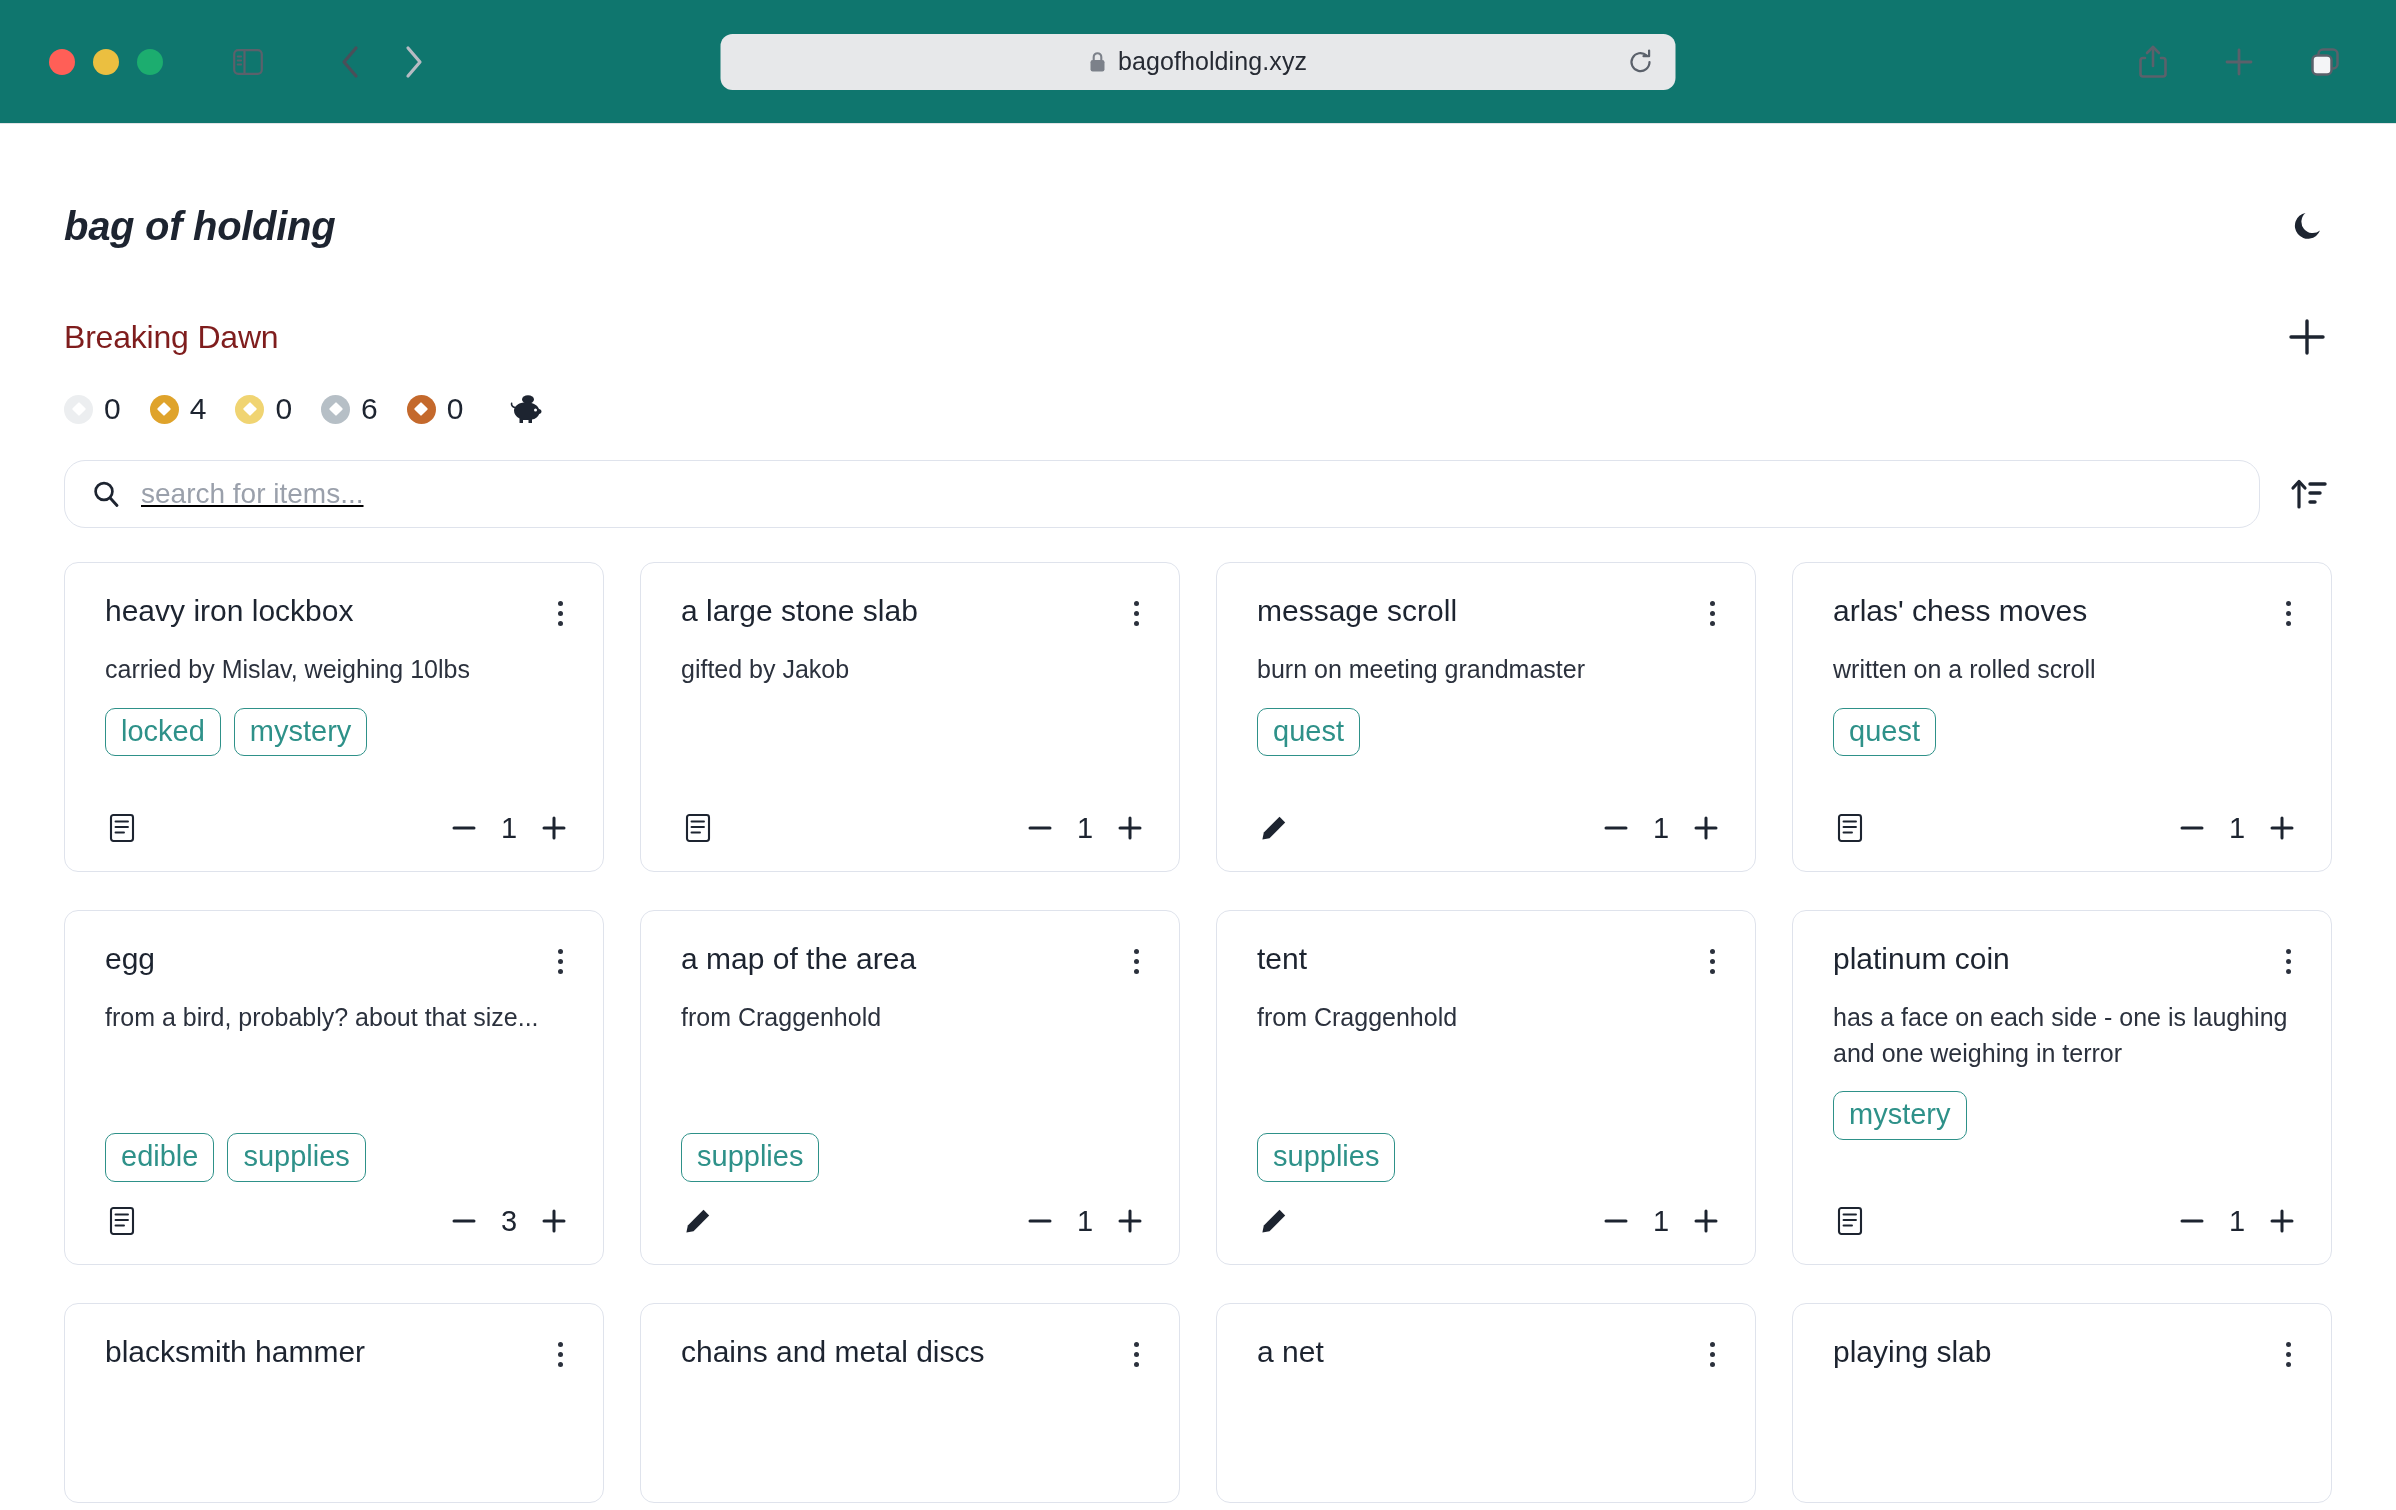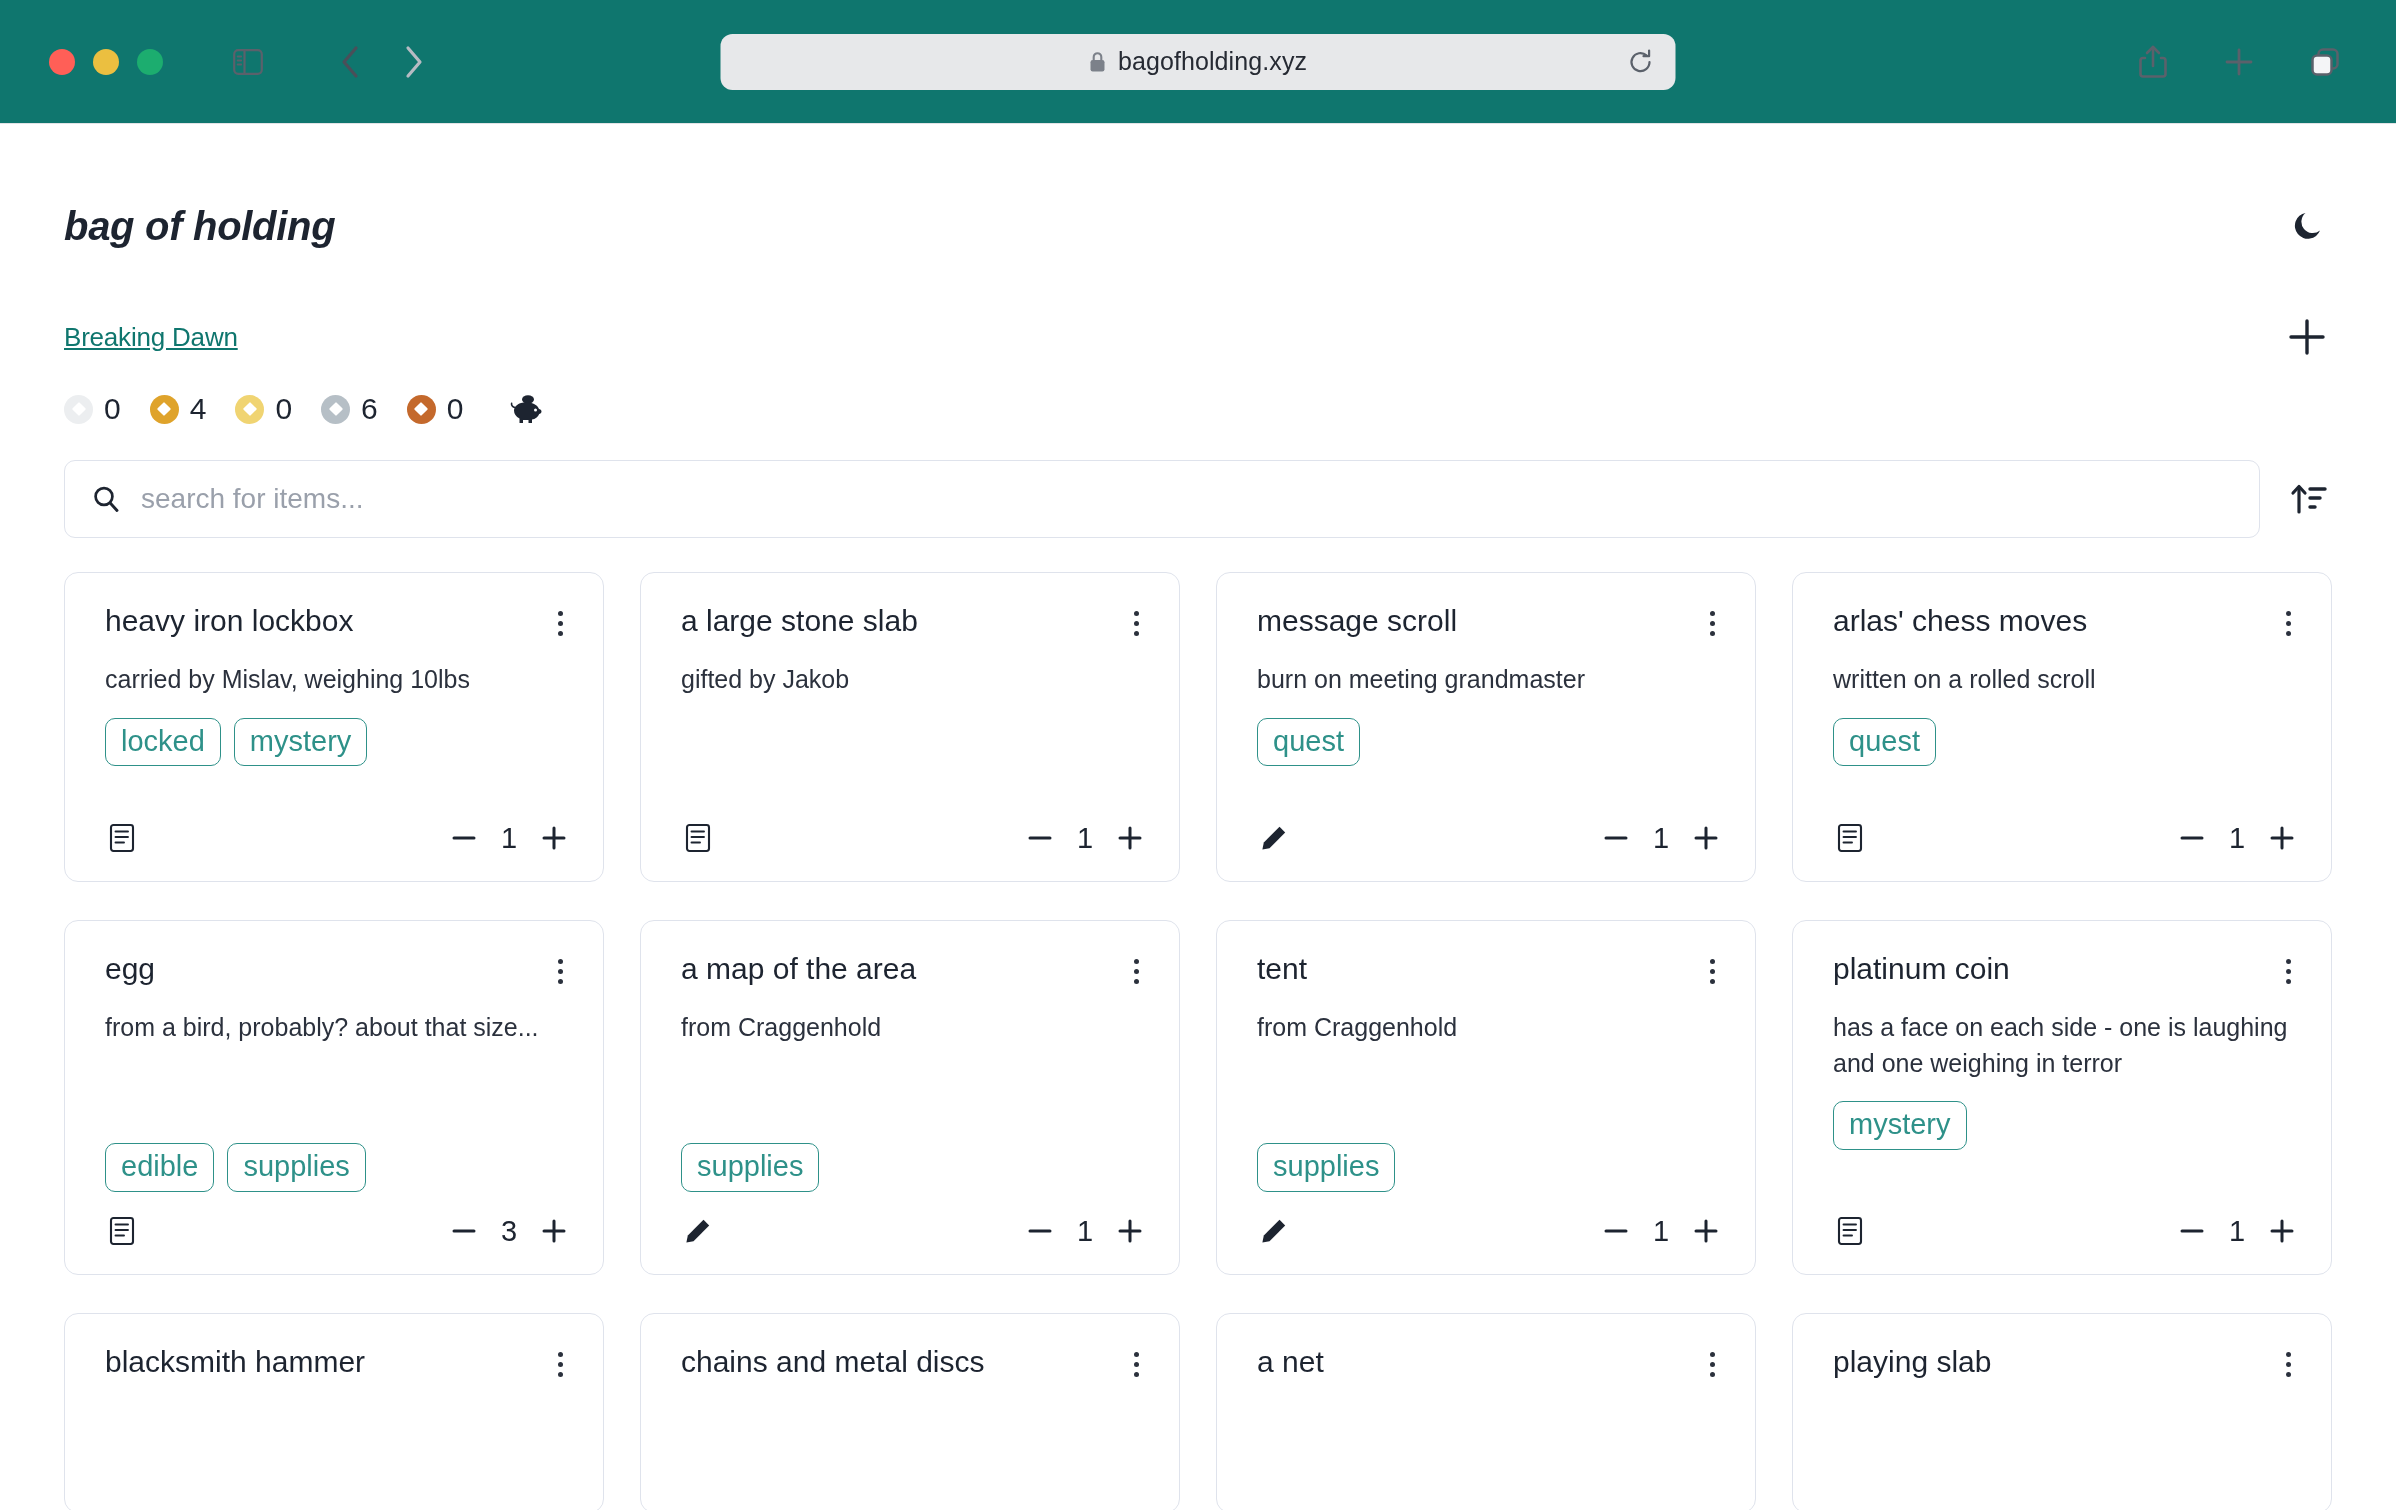--- a/index.html
+++ b/index.html
@@ -93,25 +93,24 @@
   }
   .moon-btn { display: flex; align-items: center; justify-content: center; width: 48px; height: 48px; }
 
   .group-header {
     display: flex;
     align-items: center;
     justify-content: space-between;
     margin-top: 62px;
   }
   .group-title {
-    font-size: 26px;
+    font-size: 32px;
     font-weight: 400;
-    color: #0f766e;
+    color: #7f1d1d;
     letter-spacing: -0.2px;
-    text-decoration: underline;
   }
   .add-btn { display: flex; align-items: center; justify-content: center; width: 50px; height: 50px; }
 
   
   .currency-row {
     display: flex;
     align-items: center;
     gap: 0px;
     margin-top: 30px;
   }
@@ -139,28 +138,29 @@
 
   
   .search-row {
     display: flex;
     align-items: center;
     gap: 26px;
     margin-top: 34px;
   }
   .search-box {
     flex: 1;
-    height: 78px;
+    height: 68px;
     border: 1px solid #dfe3ec;
-    border-radius: 11px;
+    border-radius: 21px;
     display: flex;
     align-items: center;
     gap: 20px;
     padding: 0 26px;
     background: #fff;
+    text-decoration: underline;
   }
   .search-input {
     border: none;
     outline: none;
     font-size: 28px;
     font-family: "Liberation Sans", sans-serif;
     color: #1d2430;
     width: 100%;
     background: transparent;
   }

